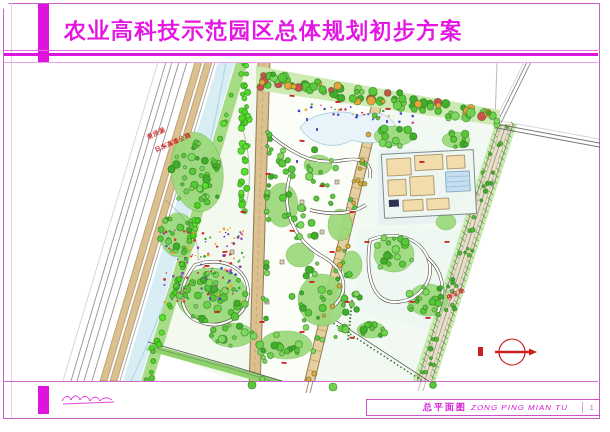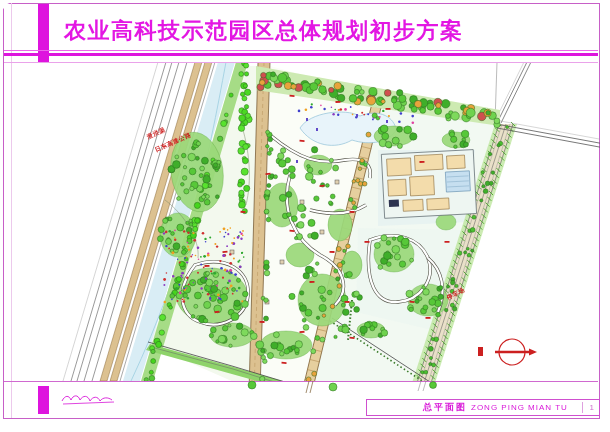--- a/index.html
+++ b/index.html
@@ -12,21 +12,21 @@
                font-size:22px;font-weight:bold;letter-spacing:1.5px;white-space:nowrap;}
   .accent-bar{left:38px;width:11px;background:#de14de;}
   .rule-a{left:4px;top:50px;width:594px;border-top:1px solid #ea66ea;}
   .rule-b{left:4px;top:53px;width:594px;border-top:3px solid #de14de;}
   .map-top-rule{left:4px;top:62px;width:594px;border-top:1px solid #eaa2ea;}
   .map-bottom-rule{left:4px;top:381px;width:594px;border-top:1px solid #d069d0;}
   .plan-svg{left:0;top:0;}
   .sheet-box{left:366px;top:399px;width:232px;height:15px;border:1px solid #cf4fcf;
              color:#d816d8;font-size:9px;line-height:14px;}
   .sheet-box .cn{position:absolute;left:56px;top:0;letter-spacing:2px;font-weight:bold;}
-  .sheet-box .py{position:absolute;left:104px;top:1px;font-size:8px;letter-spacing:1px;}
+  .sheet-box .py{position:absolute;left:104px;top:1px;font-size:8px;letter-spacing:1px;font-style:italic;}
   .sheet-box .div{position:absolute;right:16px;top:2px;bottom:2px;border-left:1px solid #dfa0df;}
   .sheet-box .num{position:absolute;right:5px;top:1px;font-size:8px;color:#cf6fcf;}
   .red-label{fill:#cc1f1f;font-size:6px;font-weight:bold;letter-spacing:.5px;
              font-family:"Liberation Sans","DejaVu Sans",sans-serif;}
   .tree{stroke:#2a6b1e;stroke-width:.5;}
   .mass{fill:#9bd97a;stroke:#5ca73e;stroke-width:.4;opacity:.92;}
   .pcase{fill:none;stroke:#55554a;stroke-width:3.4;}
   .ptop{fill:none;stroke:#ffffff;stroke-width:2.2;}
   .ghr{fill:#f3dcab;stroke:#8a6a3a;stroke-width:.6;}
 </style>

